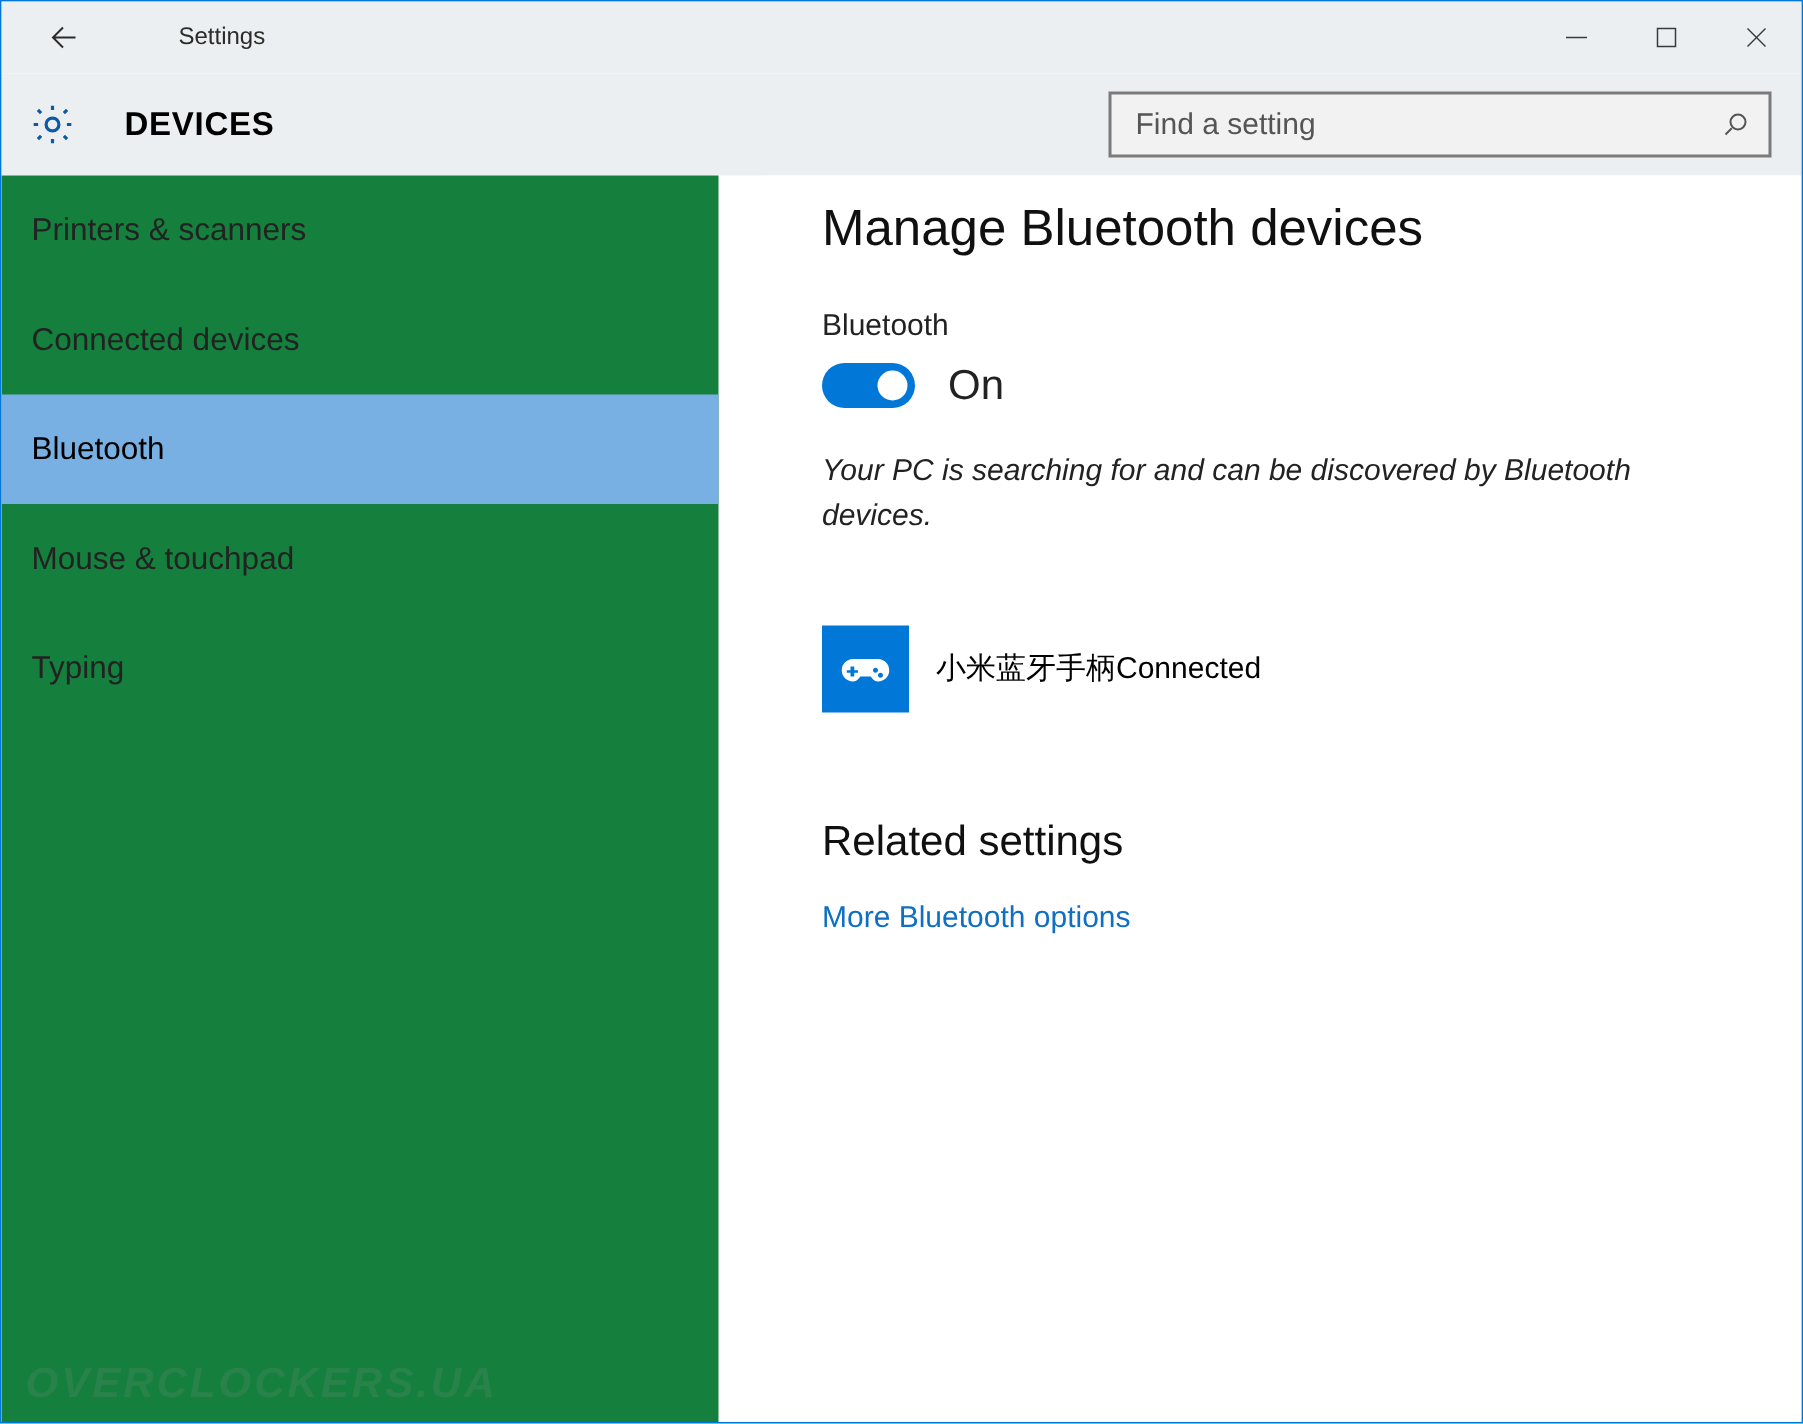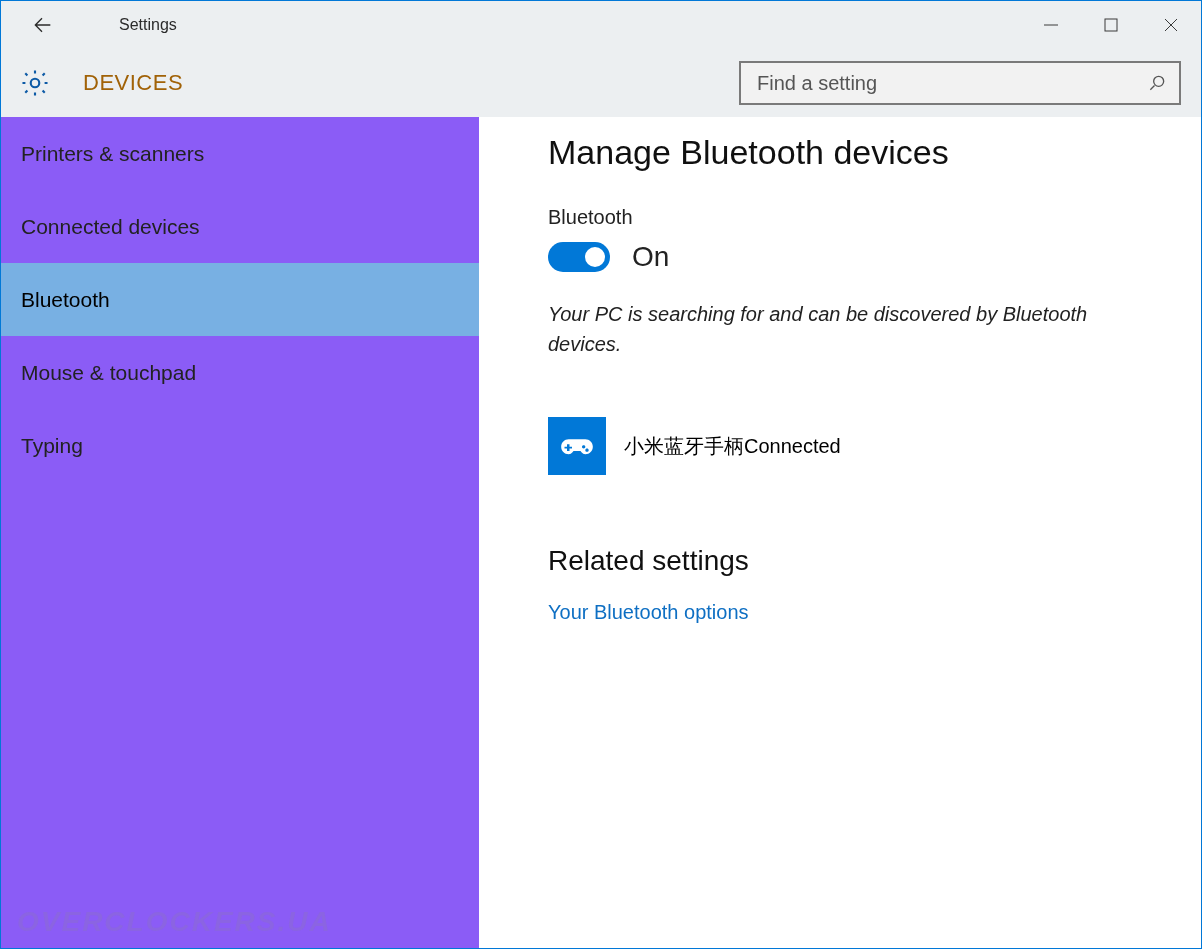--- a/index.html
+++ b/index.html
@@ -52,23 +52,23 @@
     align-items: center;
     padding: 0 20px 0 18px;
   }
   .gear {
     width: 32px; height: 32px;
     color: #0c5aa6;
     margin-right: 32px;
   }
   .subheader .section {
     font-size: 22px;
-    font-weight: 400;
+    font-weight: 700;
     letter-spacing: 0.5px;
-    color: #a16207;
+    color: #000000;
   }
   .searchbox {
     margin-left: auto;
     width: 442px;
     height: 44px;
     border: 2px solid #7a7a7a;
     background: #f2f2f2;
     display: flex;
     align-items: center;
     padding: 0 12px 0 14px;
@@ -81,21 +81,21 @@
     font-size: 20px;
     color: #555;
     outline: none;
   }
   .searchbox input::placeholder { color: #555; }
   .search-icon { width: 20px; height: 20px; color: #555; }
   
   .main { flex: 1; display: flex; min-height: 0; }
   .sidebar {
     width: 478px;
-    background: #8b5cf6;
+    background: #15803d;
     display: flex;
     flex-direction: column;
   }
   .sidebar-item {
     height: 73px;
     display: flex;
     align-items: center;
     padding-left: 20px;
     font-size: 21px;
     color: #222;
@@ -274,17 +274,17 @@
           <path d="M7 8h10c2.5 0 4.5 2 4.5 4.5S19.5 17 17 17c-1 0-1.6-.4-2.3-1.2l-.6-.8H9.9l-.6.8C8.6 16.6 8 17 7 17c-2.5 0-4.5-2-4.5-4.5S4.5 8 7 8zm.5 3H6v1.5H4.5v1H6V15h1.5v-1.5H9v-1H7.5V11zm8.5.5c-.6 0-1 .4-1 1s.4 1 1 1 1-.4 1-1-.4-1-1-1zm2 2c-.6 0-1 .4-1 1s.4 1 1 1 1-.4 1-1-.4-1-1-1z"></path>
         </svg>
       </div>
       <div class="device-info">
         <span class="device-name">小米蓝牙手柄</span>
         <span class="device-status">Connected</span>
       </div>
     </div>
 
     <h2>Related settings</h2>
-    <div class="link">Your Bluetooth options</div>
+    <div class="link">More Bluetooth options</div>
   </div>
 </div>
 
 <div class="watermark">OVERCLOCKERS.UA</div>
 
 </body></html>

